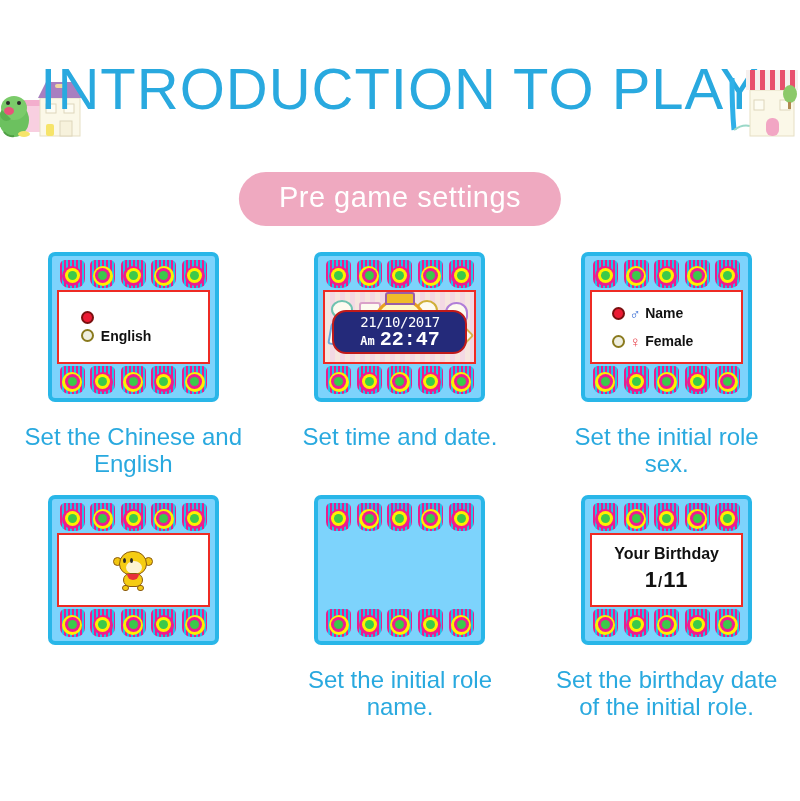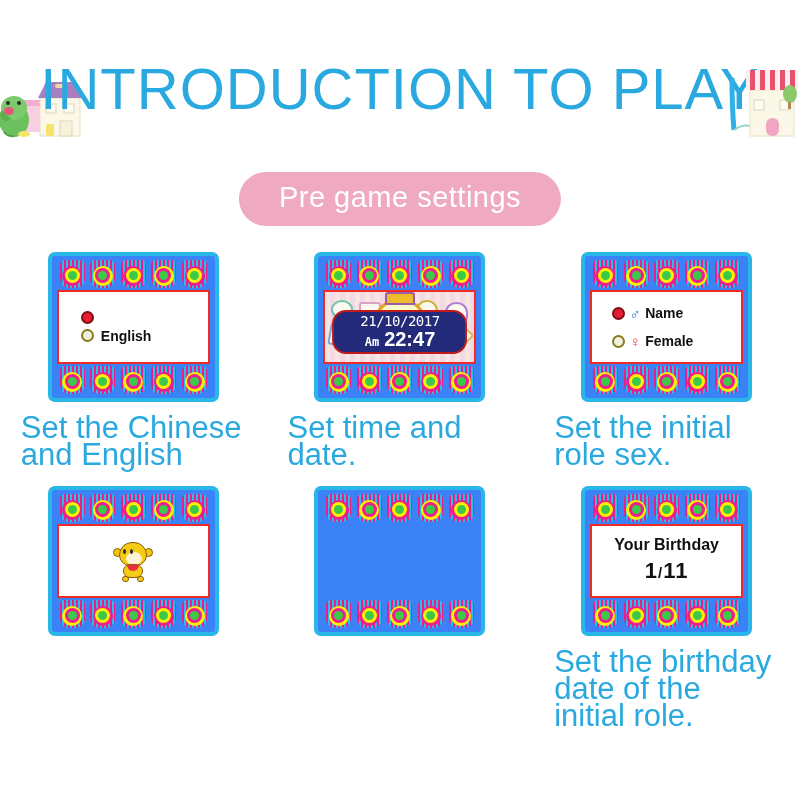--- a/index.html
+++ b/index.html
@@ -75,21 +75,21 @@
     align-items: center;
   }
 
   
   .device {
     width: 171px;
     height: 150px;
     box-sizing: border-box;
     border: 4px solid #29b6e8;
     border-radius: 7px;
-    background: #3b82f6;
+    background: #7dd3fc;
     padding: 3px 3px;
     display: flex;
     flex-direction: column;
     justify-content: space-between;
     position: relative;
   }
   .btn-row {
     display: flex;
     justify-content: space-around;
     align-items: center;
@@ -271,21 +271,21 @@
     line-height: 20px;
   }
   .lcd-ampm {
     color: #ffffff;
     font-family: "DejaVu Sans Mono", monospace;
     font-size: 12px;
     font-weight: bold;
   }
   .lcd-hhmm {
     color: #ffffff;
-    font-family: Liberation Sans, sans-serif;
+    font-family: Liberation Mono, monospace;
     font-size: 20px;
     font-weight: bold;
     letter-spacing: 0px;
   }
 
   
   .sex-list {
     width: 100%;
     padding-left: 20px;
     box-sizing: border-box;
@@ -394,26 +394,26 @@
     font-family: "Liberation Sans", sans-serif;
     font-size: 22px;
     font-weight: bold;
     color: #111;
     letter-spacing: 1px;
   }
   .bday-value .slash { font-size: 15px; }
 
   
   .caption {
-    margin-top: 12px;
+    margin-top: 21px;
     width: 225px;
-    text-align: left;
+    text-align: center;
     color: #29a9df;
     font-family: "Liberation Sans", sans-serif;
-    font-size: 31px;
+    font-size: 24px;
     line-height: 27px;
   }
 </style>
 </head>
 <body>
 
 <div class="header">
 
   <svg class="deco deco-left" viewBox="0 0 88 90" xmlns="http://www.w3.org/2000/svg">
 
@@ -922,20 +922,21 @@
           </div>
         <div class="cbtn alt">
             <div class="ring1">
               <div class="ring2">
                 <div class="ring3"></div>
               </div>
             </div>
           </div>
       </div>
     </div>
+    <div class="caption">Set the initial role name.</div>
   </div>
 
   <div class="cell">
     <div class="device">
       <div class="btn-row">
         <div class="cbtn">
             <div class="ring1">
               <div class="ring2">
                 <div class="ring3"></div>
               </div>

